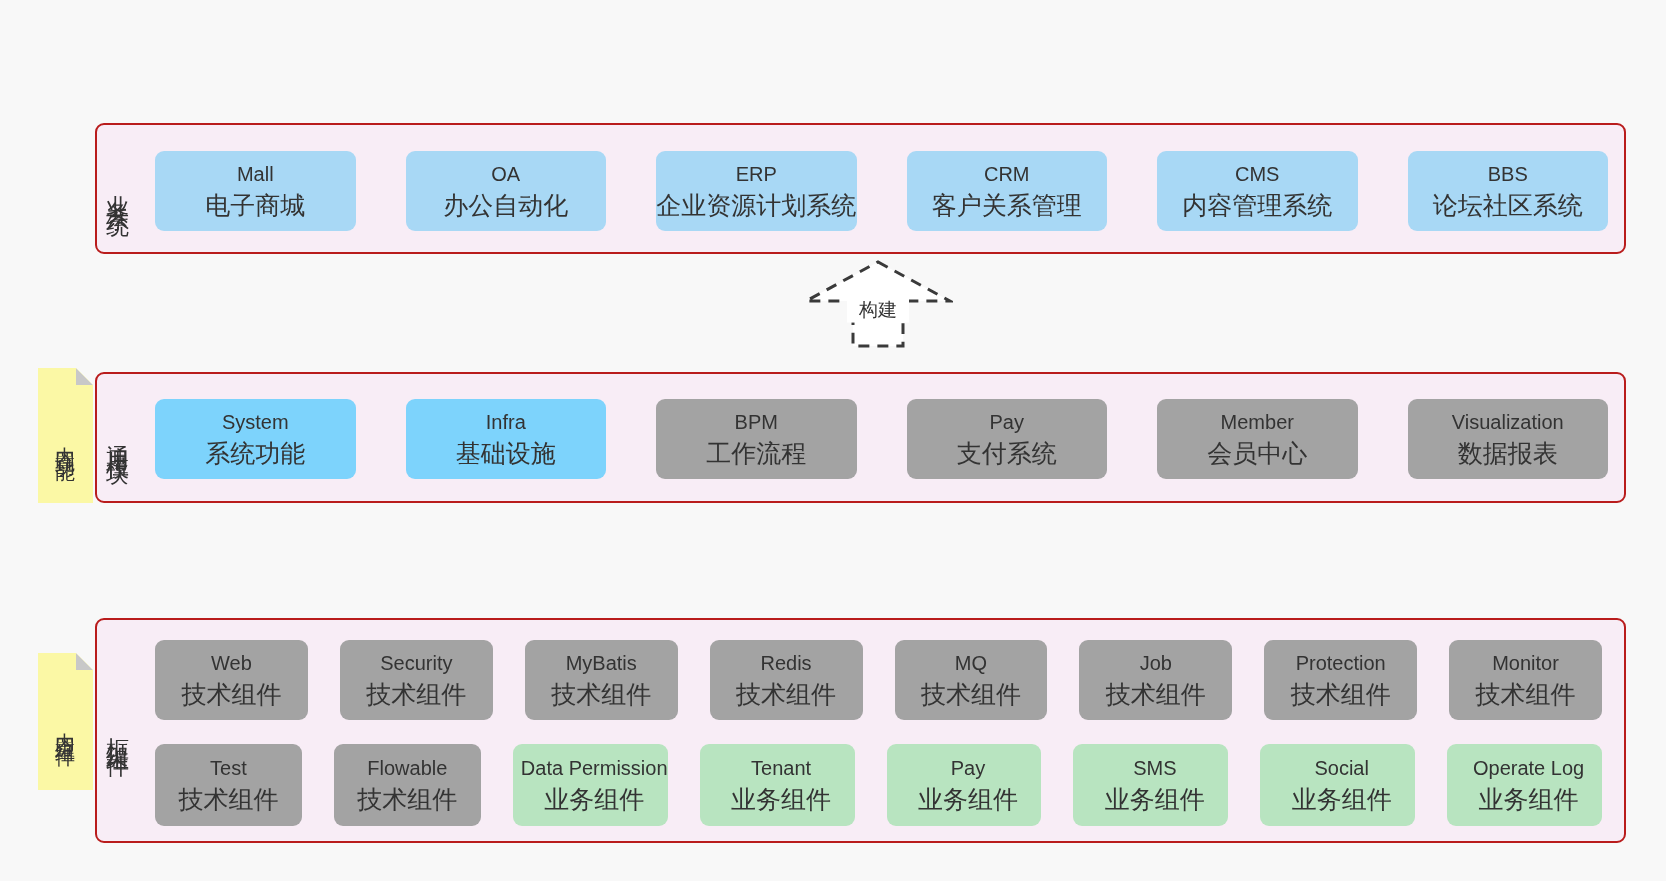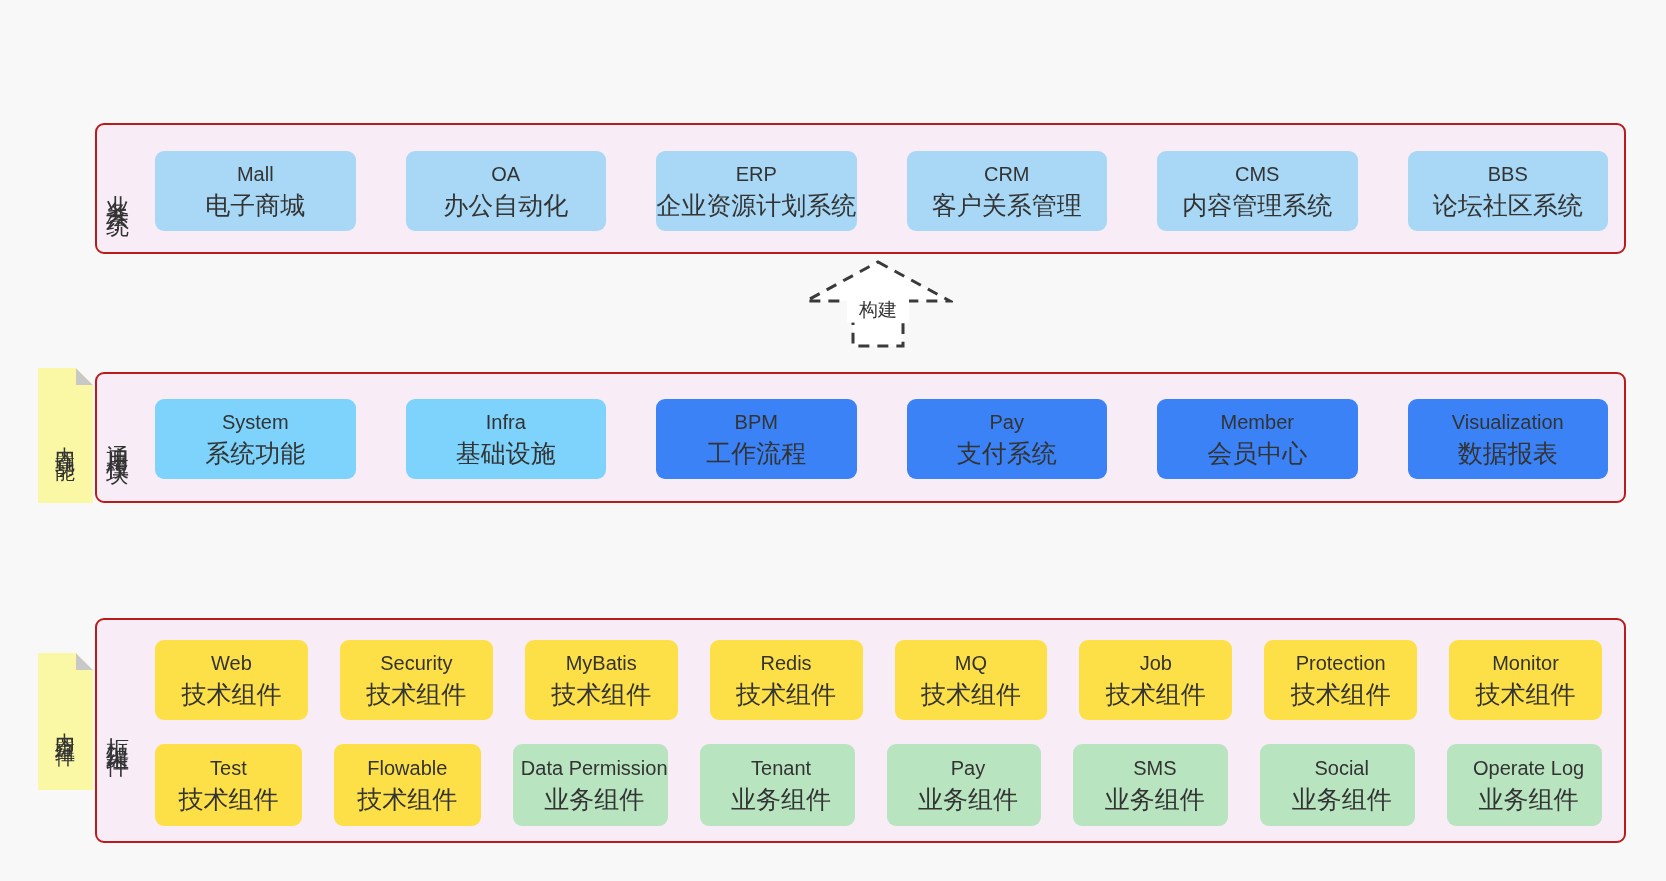--- a/index.html
+++ b/index.html
@@ -38,22 +38,22 @@
 
   .box {
     flex:1; border-radius:9px;
     display:flex; flex-direction:column; align-items:center; justify-content:center;
     text-align:center; line-height:1.4; color:#333; overflow:hidden;
   }
   .box .en { font-size:20px; }
   .box .zh { font-size:25px; }
   .blue        { background:#a8d8f5; }
   .red         { background:#7dd3fc; }
-  .pink        { background:#3b82f6; }
-  .green       { background:#fde047;justify-content:center; }
+  .pink        { background:#a3a3a3; }
+  .green       { background:#a3a3a3;justify-content:center; }
   .green-light { background:#b8e4c0;padding-left:8px; }
 
   .note {
     position:absolute; left:38px; width:55px;
     background:#fbf8a5;
     clip-path:polygon(0 0, calc(100% - 17px) 0, 100% 17px, 100% 100%, 0 100%);
   }
   #note-modules    { top:368px; height:135px; }
   #note-components { top:653px; height:137px; }
   .note .fold {

